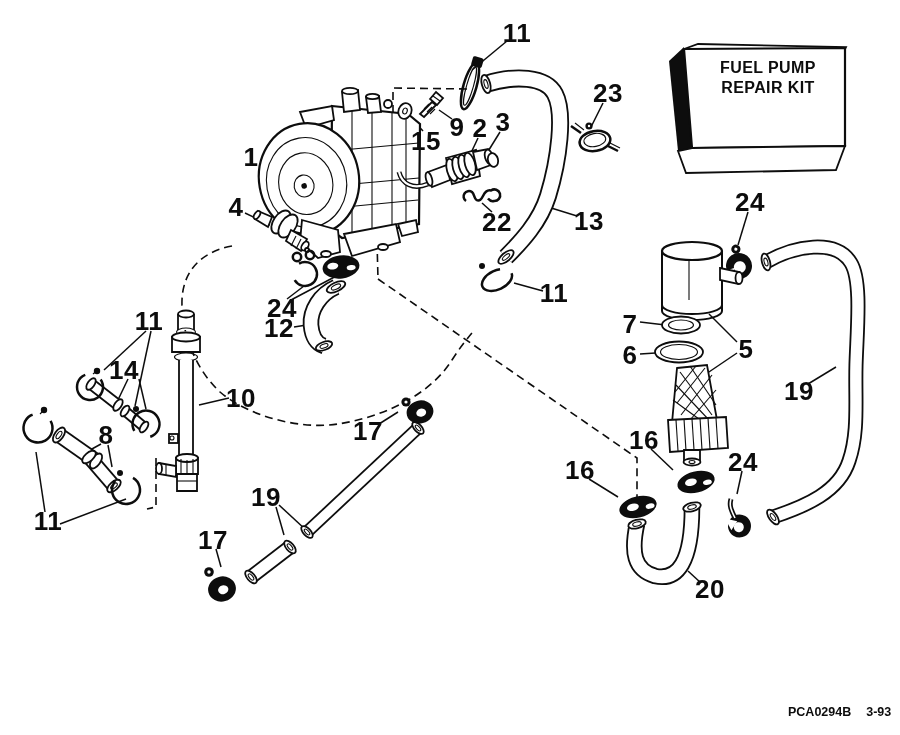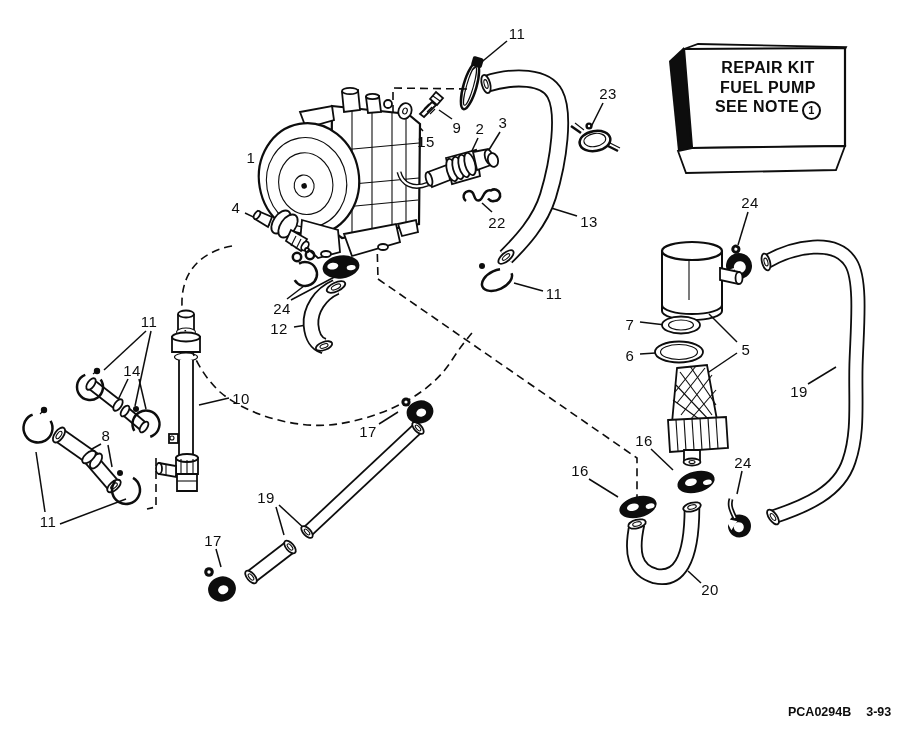--- a/index.html
+++ b/index.html
@@ -1,20 +1,20 @@
 <!DOCTYPE html>
 <html><head>
 <meta charset="utf-8">
 <style>
   html,body{margin:0;padding:0;background:#fff;}
   .stage{position:relative;width:900px;height:735px;background:#fff;overflow:hidden;
          font-family:"Liberation Sans",sans-serif;}
   .stage svg{position:absolute;left:0;top:0;}
   .callout-layer{position:absolute;left:0;top:0;width:100%;height:100%;pointer-events:none;}
-  .callout{position:absolute;transform:translate(-50%,-50%);font-weight:normal;font-size:15px;
+  .callout{position:absolute;transform:translate(-50%,-50%);font-weight:bold;font-size:26px;
            color:#0d0d0d;letter-spacing:0.5px;white-space:nowrap;}
   .kit-text{position:absolute;left:692px;top:58px;width:152px;text-align:center;
             font-weight:bold;font-size:16px;line-height:19.5px;color:#0d0d0d;letter-spacing:0.4px;}
   .note-circle{display:inline-block;width:15px;height:15px;line-height:15px;border:2px solid #0d0d0d;
                border-radius:50%;font-size:11px;text-align:center;vertical-align:-2px;margin-left:3px;}
   .footer-code{position:absolute;left:788px;top:705px;font-weight:bold;font-size:12.5px;
                color:#0d0d0d;display:flex;gap:15px;white-space:nowrap;justify-content:space-between;}
   .ln{stroke:#0d0d0d;stroke-width:1.5;}
   .dsh{stroke:#0d0d0d;stroke-width:1.6;fill:none;stroke-dasharray:8 5;}
   .out{stroke:#0d0d0d;fill:none;stroke-linecap:butt;}
@@ -446,38 +446,37 @@
       <div class="callout" style="left: 497px; top: 222px;">22</div>
       <div class="callout" style="left: 589px; top: 221px;">13</div>
       <div class="callout" style="left: 750px; top: 202px;">24</div>
       <div class="callout" style="left: 554px; top: 293px;">11</div>
       <div class="callout" style="left: 282px; top: 308px;">24</div>
       <div class="callout" style="left: 279px; top: 328px;">12</div>
       <div class="callout" style="left: 630px; top: 324px;">7</div>
       <div class="callout" style="left: 630px; top: 355px;">6</div>
       <div class="callout" style="left: 746px; top: 349px;">5</div>
       <div class="callout" style="left: 149px; top: 321px;">11</div>
-      <div class="callout" style="left: 132px; top: 370px;">14</div>
+      <div class="callout" style="left: 124px; top: 370px;">14</div>
       <div class="callout" style="left: 241px; top: 398px;">10</div>
       <div class="callout" style="left: 799px; top: 391px;">19</div>
       <div class="callout" style="left: 368px; top: 431px;">17</div>
       <div class="callout" style="left: 106px; top: 435px;">8</div>
       <div class="callout" style="left: 644px; top: 440px;">16</div>
       <div class="callout" style="left: 580px; top: 470px;">16</div>
       <div class="callout" style="left: 743px; top: 462px;">24</div>
       <div class="callout" style="left: 266px; top: 497px;">19</div>
       <div class="callout" style="left: 48px; top: 521px;">11</div>
       <div class="callout" style="left: 213px; top: 540px;">17</div>
       <div class="callout" style="left: 710px; top: 589px;">20</div>
     </div>
 
 <div class="kit-text">
+  <div>FUEL PUMP</div>
   <div>REPAIR KIT</div>
-  <div>FUEL PUMP</div>
-  <div><span>SEE NOTE</span><span class="note-circle">1</span></div>
 </div>
 
 <div class="footer-code">
   <span>PCA0294B</span>
   <span>3-93</span>
 </div>
 
 </div>
 
 </body></html>

